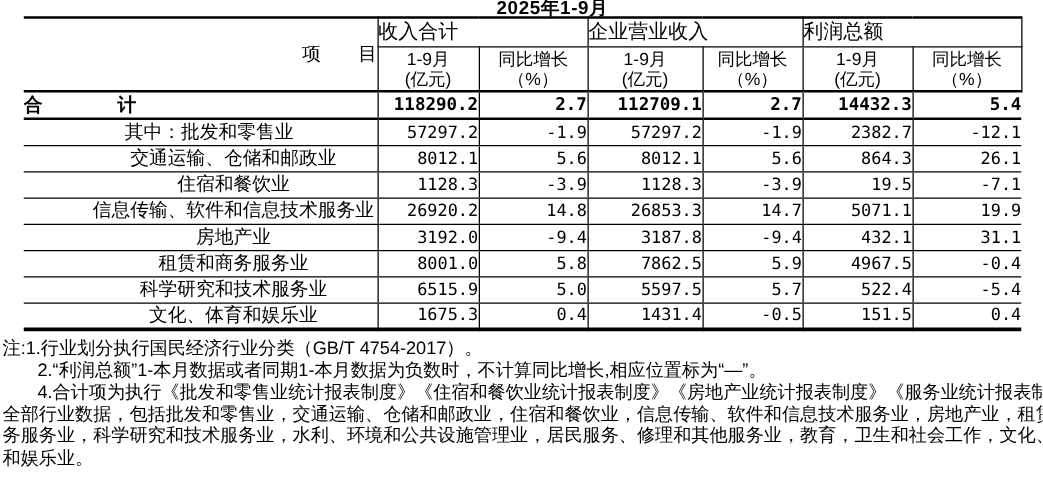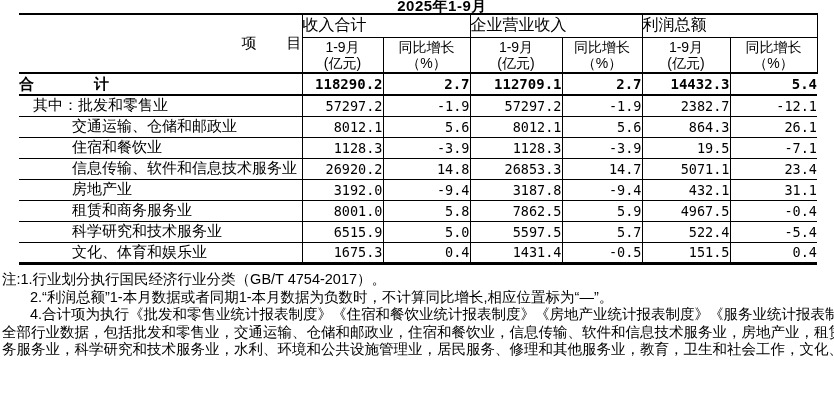--- a/index.html
+++ b/index.html
@@ -49,21 +49,21 @@
     text-align: left; font-size: 16px;
   }
   th.group.last { border-right: 1px solid #000; }
   th.sub {
     border-left: 1px solid #000;
     border-bottom: 2px solid #000;
     text-align: center; font-size: 14px; line-height: 16px;
   }
   th.sub.last { border-right: 1px solid #000; }
 
-  td.item { text-align: left; white-space: pre; font-size: 15px; }
+  td.item { text-align: center; white-space: pre; font-size: 15px; }
   td.item.center { text-align: left; }
   td.num {
     border-left: 1px solid #000;
     text-align: right; padding-right: 8px;
     font-family: "DejaVu Sans Mono", monospace;
     font-size: 13.5px;
   }
   tr.total-row td { border-bottom: 2px solid #000; font-weight: bold; text-align: right; }
   tr.total-row td.num { font-size: 14px; }
   tr.data-row td { border-bottom: 1px solid #000; }
@@ -163,21 +163,21 @@
           <td class="num">19.5</td>
           <td class="num">-7.1</td>
         </tr>
         <tr class="data-row">
           <td class="item" style="padding-left: 53px;"><span>信息传输、软件和信息技术服务业</span></td>
           <td class="num">26920.2</td>
           <td class="num">14.8</td>
           <td class="num">26853.3</td>
           <td class="num">14.7</td>
           <td class="num">5071.1</td>
-          <td class="num">23.4</td>
+          <td class="num">19.9</td>
         </tr>
         <tr class="data-row">
           <td class="item" style="padding-left: 53px;"><span>房地产业</span></td>
           <td class="num">3192.0</td>
           <td class="num">-9.4</td>
           <td class="num">3187.8</td>
           <td class="num">-9.4</td>
           <td class="num">432.1</td>
           <td class="num">31.1</td>
         </tr>
@@ -210,15 +210,16 @@
         </tr>
       </tbody>
   </table>
 
   <div class="notes" id="notes-block">
       <div class="note-line">注:1.行业划分执行国民经济行业分类（GB/T 4754-2017）。</div>
       <div class="note-line indent">2.“利润总额”1-本月数据或者同期1-本月数据为负数时，不计算同比增长,相应位置标为“—”。</div>
       <div class="note-line indent">4.合计项为执行《批发和零售业统计报表制度》《住宿和餐饮业统计报表制度》《房地产业统计报表制度》《服务业统计报表制度》的</div>
       <div class="note-line">全部行业数据，包括批发和零售业，交通运输、仓储和邮政业，住宿和餐饮业，信息传输、软件和信息技术服务业，房地产业，租赁和商</div>
       <div class="note-line">务服务业，科学研究和技术服务业，水利、环境和公共设施管理业，居民服务、修理和其他服务业，教育，卫生和社会工作，文化、体育</div>
+      <div class="note-line">和娱乐业。</div>
     </div>
 
 </div>
 
 </body></html>

